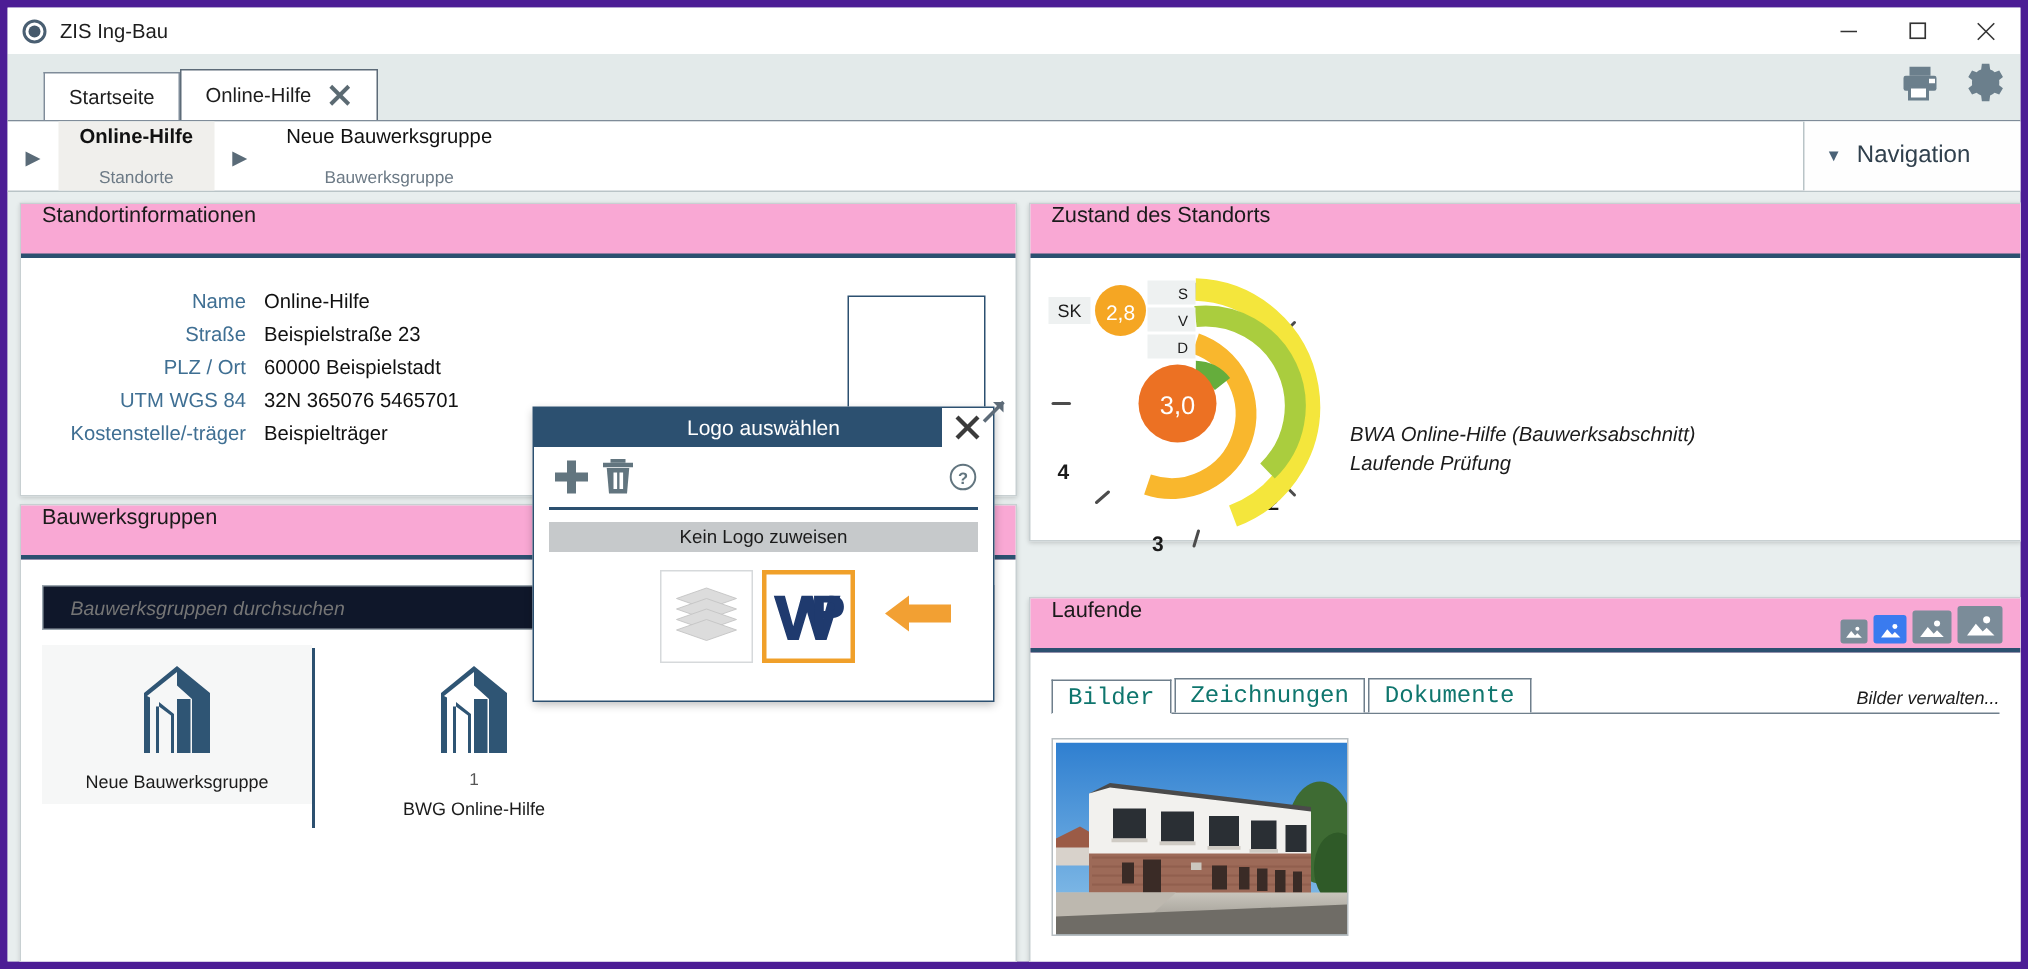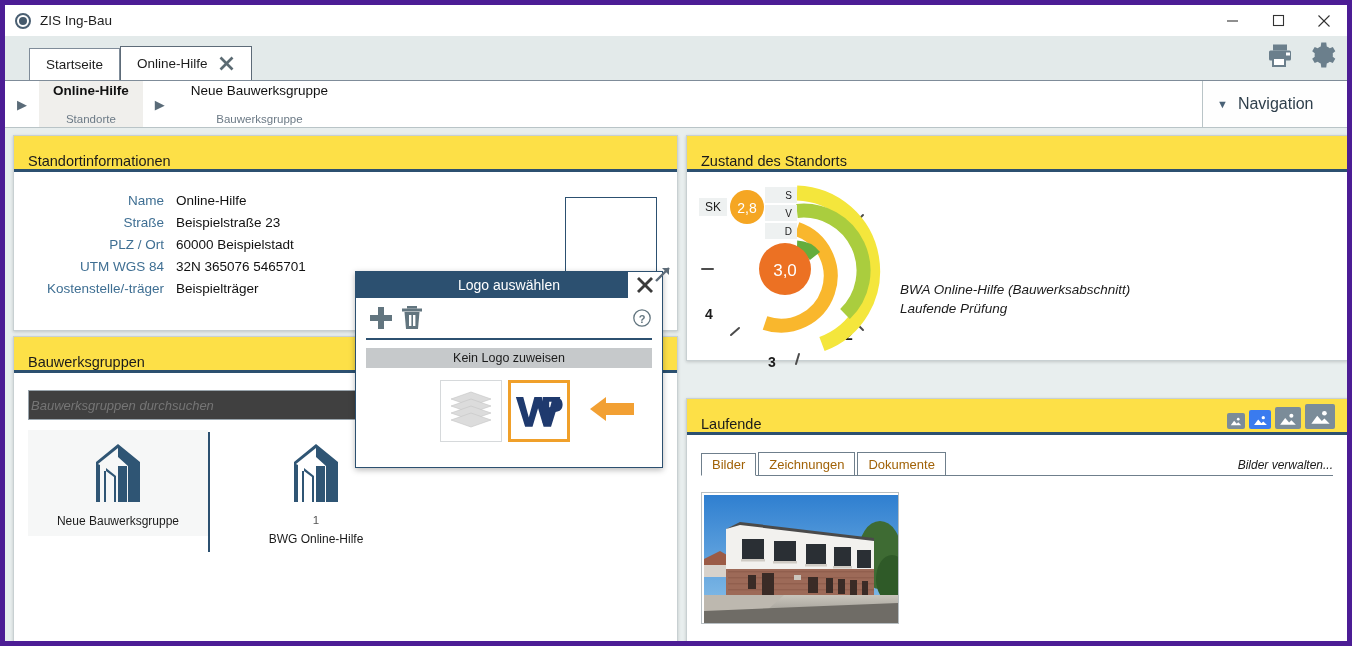--- a/index.html
+++ b/index.html
@@ -107,23 +107,23 @@
   
   .workspace { position:absolute; left:0; top:123px; right:0; bottom:0; background:#e8eeee; }
 
   .panel {
     position:absolute;
     background:#ffffff;
     border:1px solid #c8d0d2;
     box-shadow:0 1px 3px rgba(0,0,0,0.17);
   }
   .panel-head {
-    height:36px; background:#fde047;
+    height:36px; background:#f9a8d4;
     border-bottom:3px solid #2c5070;
-    display:flex; align-items:flex-end; padding:0 14px;
+    display:flex; align-items:flex-start; padding:0 14px;
     position:relative;
   }
   .panel-title { font-size:14.5px; color:#1b1b1b; }
   .panel-body { position:absolute; left:0; right:0; top:39px; bottom:0; }
 
   
   #p-standort { left:8px; top:7px; width:665px; height:196px; }
   .info-grid {
     display:grid; grid-template-columns:150px 1fr;
     row-gap:7px; column-gap:12px;
@@ -136,22 +136,22 @@
     width:92px; height:94px;
     border:1px solid #2c5070;
     background:#ffffff;
   }
 
   
   #p-bwg { left:8px; top:208px; width:665px; height:322px; }
   .search-wrap { margin:14px 14px 0 14px; position:relative; }
   .search-input {
     width:100%; height:30px;
-    border:1px solid #9aa5ad; background:#404040;
-    padding:0 34px 0 2px;
+    border:1px solid #9aa5ad; background:#0f172a;
+    padding:0 34px 0 18px;
     font-size:13px; font-style:italic; color:#8a8f94;
     font-family:"Liberation Sans", sans-serif;
     outline:none;
   }
   .search-icon { position:absolute; right:8px; top:5px; color:#333; }
   .bwg-row { display:flex; align-items:flex-start; margin:10px 14px 0 14px; }
   .bwg-card {
     width:180px; padding:10px 0 8px 0;
     display:flex; flex-direction:column; align-items:center;
   }
@@ -179,23 +179,23 @@
   .vi.s2 { width:22px; height:19px; }
   .vi.s3 { width:26px; height:22px; }
   .vi.s4 { width:30px; height:25px; }
   .subtabs {
     position:relative; margin:14px 14px 0 14px;
     height:24px; border-bottom:1px solid #6f7f8c;
     display:flex; align-items:flex-end;
   }
   .subtab {
     height:23px; padding:0 10px; display:flex; align-items:center;
-    font-size:13px; color:#a16207;
+    font-size:16px; color:#0f766e;
     border:1px solid #6f7f8c; border-bottom:none;
-    background:#ffffff; margin-right:2px;
+    background:#ffffff; margin-right:2px;font-family:Liberation Mono, monospace;
   }
   .subtab.active { background:#ffffff; border-bottom:1px solid #ffffff; margin-bottom:-1px; }
   .manage-link {
     margin-left:auto; font-size:12px; font-style:italic; color:#1b1b1b;
     padding-bottom:3px;
   }
   .photo-frame {
     margin:16px 0 0 14px; width:198px; height:132px;
     border:1px solid #b7bec2; background:#fff; padding:2px;
   }

